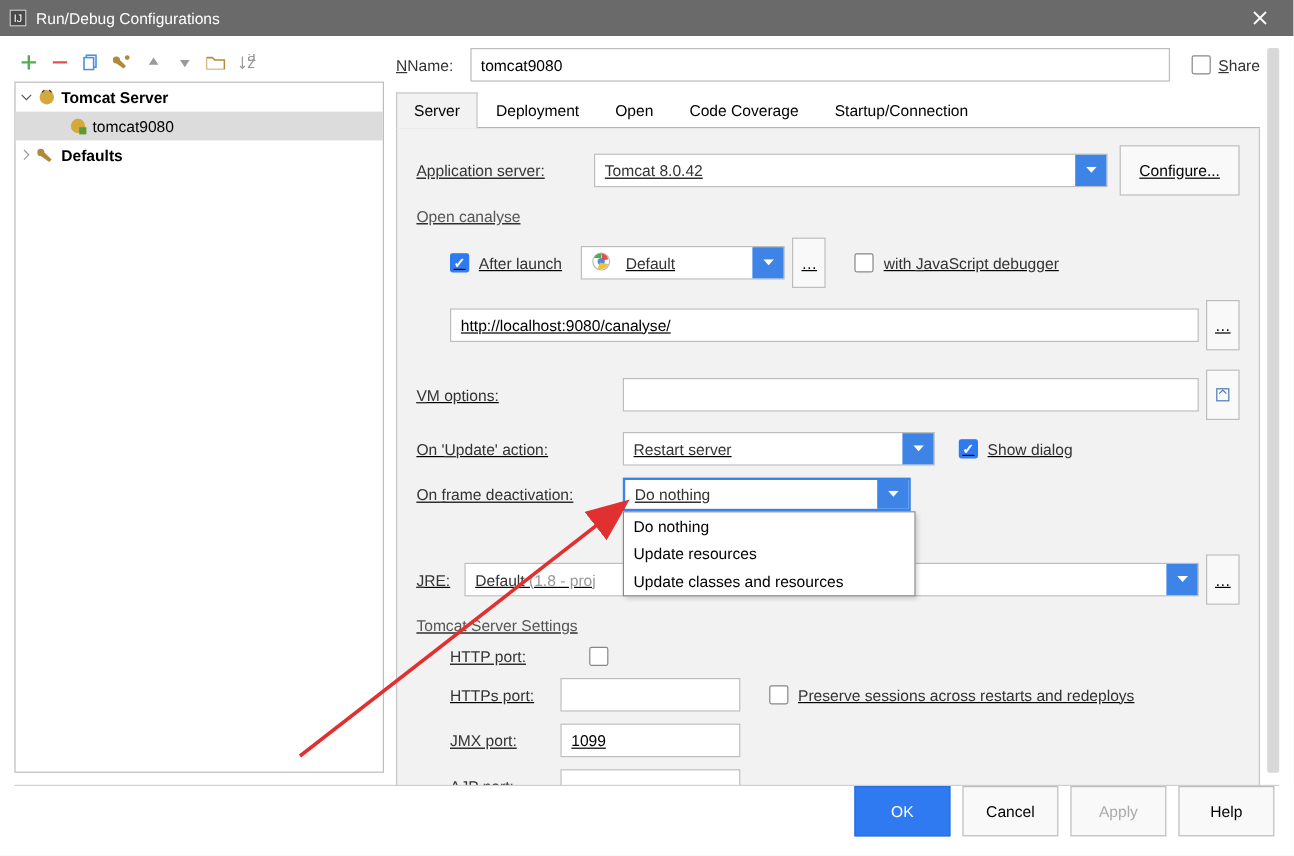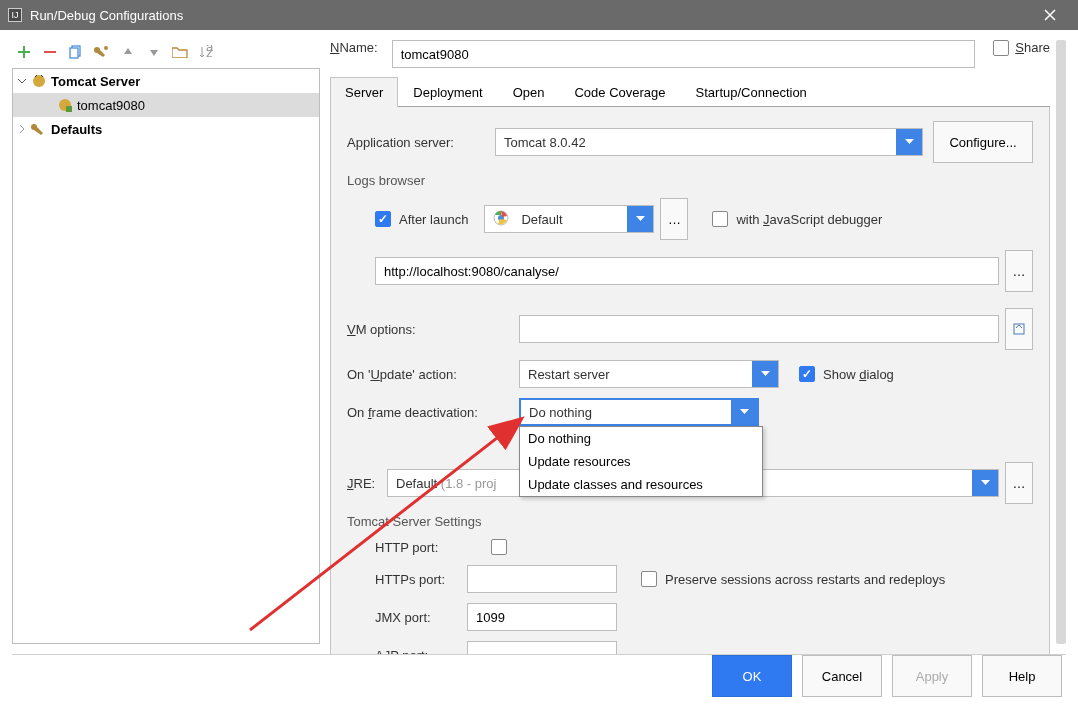--- a/index.html
+++ b/index.html
@@ -15,31 +15,31 @@
 .toolbar .ticon2 { width: 16px; height: 16px; display: flex; align-items: center; justify-content: center; }
 .tree { border: 1px solid #bdbdbd; flex: 1; background: #fff; }
 .tree-row { display: flex; align-items: center; height: 24px; padding-left: 4px; gap: 4px; }
 .tree-row.sel { background: #dcdcdc; }
 .tree-row .gap2 { width: 36px; }
 .chev { width: 10px; height: 10px; }
 .tomicon { width: 16px; height: 16px; position: relative; }
 .right { flex: 1; display: flex; position: relative; }
 .form { flex: 1; padding-right: 6px; }
 .scroll-edge { width: 10px; background: #d8d8d8; border-radius: 2px; }
-.row { display: flex; margin-bottom: 8px; }
+.row { display: flex; align-items: center; margin-bottom: 8px; }
 .lbl { color: #333; }
 .und { text-decoration: underline; }
 .namefield { flex: 1; height: 28px; border: 1px solid #bdbdbd; padding: 0 8px; margin-left: 14px; }
 .chk { width: 16px; height: 16px; border: 1px solid #888; border-radius: 2px; display: inline-flex; align-items: center; justify-content: center; background: #fff; }
 .chk.on { background: #2f7af0; border-color: #2f7af0; }
 .chk.on::after { content: "✓"; color: #fff; font-size: 12px; font-weight: bold; }
 .tabs { display: flex; border-bottom: 1px solid #a3a3a3; margin-top: 8px; }
 .tab { padding: 7px 14px; border: 1px solid transparent; border-bottom: none; position: relative; top: 1px; cursor: default; }
 .tab.active { background: #f2f2f2; border-color: #c5c5c5; border-top: 1px solid #c5c5c5; }
-.panel { background: #f2f2f2; border: 1px solid #c5c5c5; border-top: none; padding: 14px 16px 20px 16px; }
+.panel { background: #f2f2f2; border: 1px solid #c5c5c5; border-top: none; padding: 14px 16px 20px 16px; text-decoration: underline; }
 .sel-input { height: 28px; border: 1px solid #bdbdbd; background: #fff; display: flex; align-items: center; position: relative; }
 .sel-input .txt { flex: 1; padding: 0 8px; color: #333; white-space: nowrap; overflow: hidden; }
 .sel-input .arr { width: 26px; background: #3d84e6; display: flex; align-items: center; justify-content: center; height: 100%; }
 .sel-input .arr svg { width: 9px; height: 6px; }
 .btn { height: 42px; border: 1px solid #bdbdbd; background: #f9f9f9; padding: 0 16px; display: inline-flex; align-items: center; justify-content: center; }
 .btn.sm { width: 28px; padding: 0; }
 .btn.primary { background: #2f7af0; border-color: #2b6fd8; color: #fff; }
 .btn.disabled { color: #aaa; }
 .txtinput { height: 28px; border: 1px solid #bdbdbd; background: #fff; padding: 0 8px; }
 .section-lbl { color: #555; margin: 8px 0 10px 0; }
@@ -174,21 +174,21 @@
             <span class="arr">
                 <svg viewBox="0 0 9 6">
                   <path d="M0 0 L4.5 5 L9 0 Z" fill="#fff"></path>
                 </svg>
               </span>
           </div>
           <span style="width:10px"></span>
           <button class="btn" style="width:100px">Configure...</button>
         </div>
 
-        <div class="section-lbl">Logs browser</div>
+        <div class="section-lbl">Open canalyse</div>
 
         <div class="grp" style="padding-left:28px">
           <span class="chk on"></span>
           <span style="width:8px"></span>
           <span class="lbl">After launch</span>
           <span style="width:16px"></span>
           <div class="sel-input" style="width:170px">
             <span style="padding:0 4px 0 8px"><svg width="16" height="16">
                   <circle cx="8" cy="8" r="7" fill="#fff" stroke="#bbb"></circle>
                   <circle cx="8" cy="8" r="3" fill="#4a90d9"></circle>

